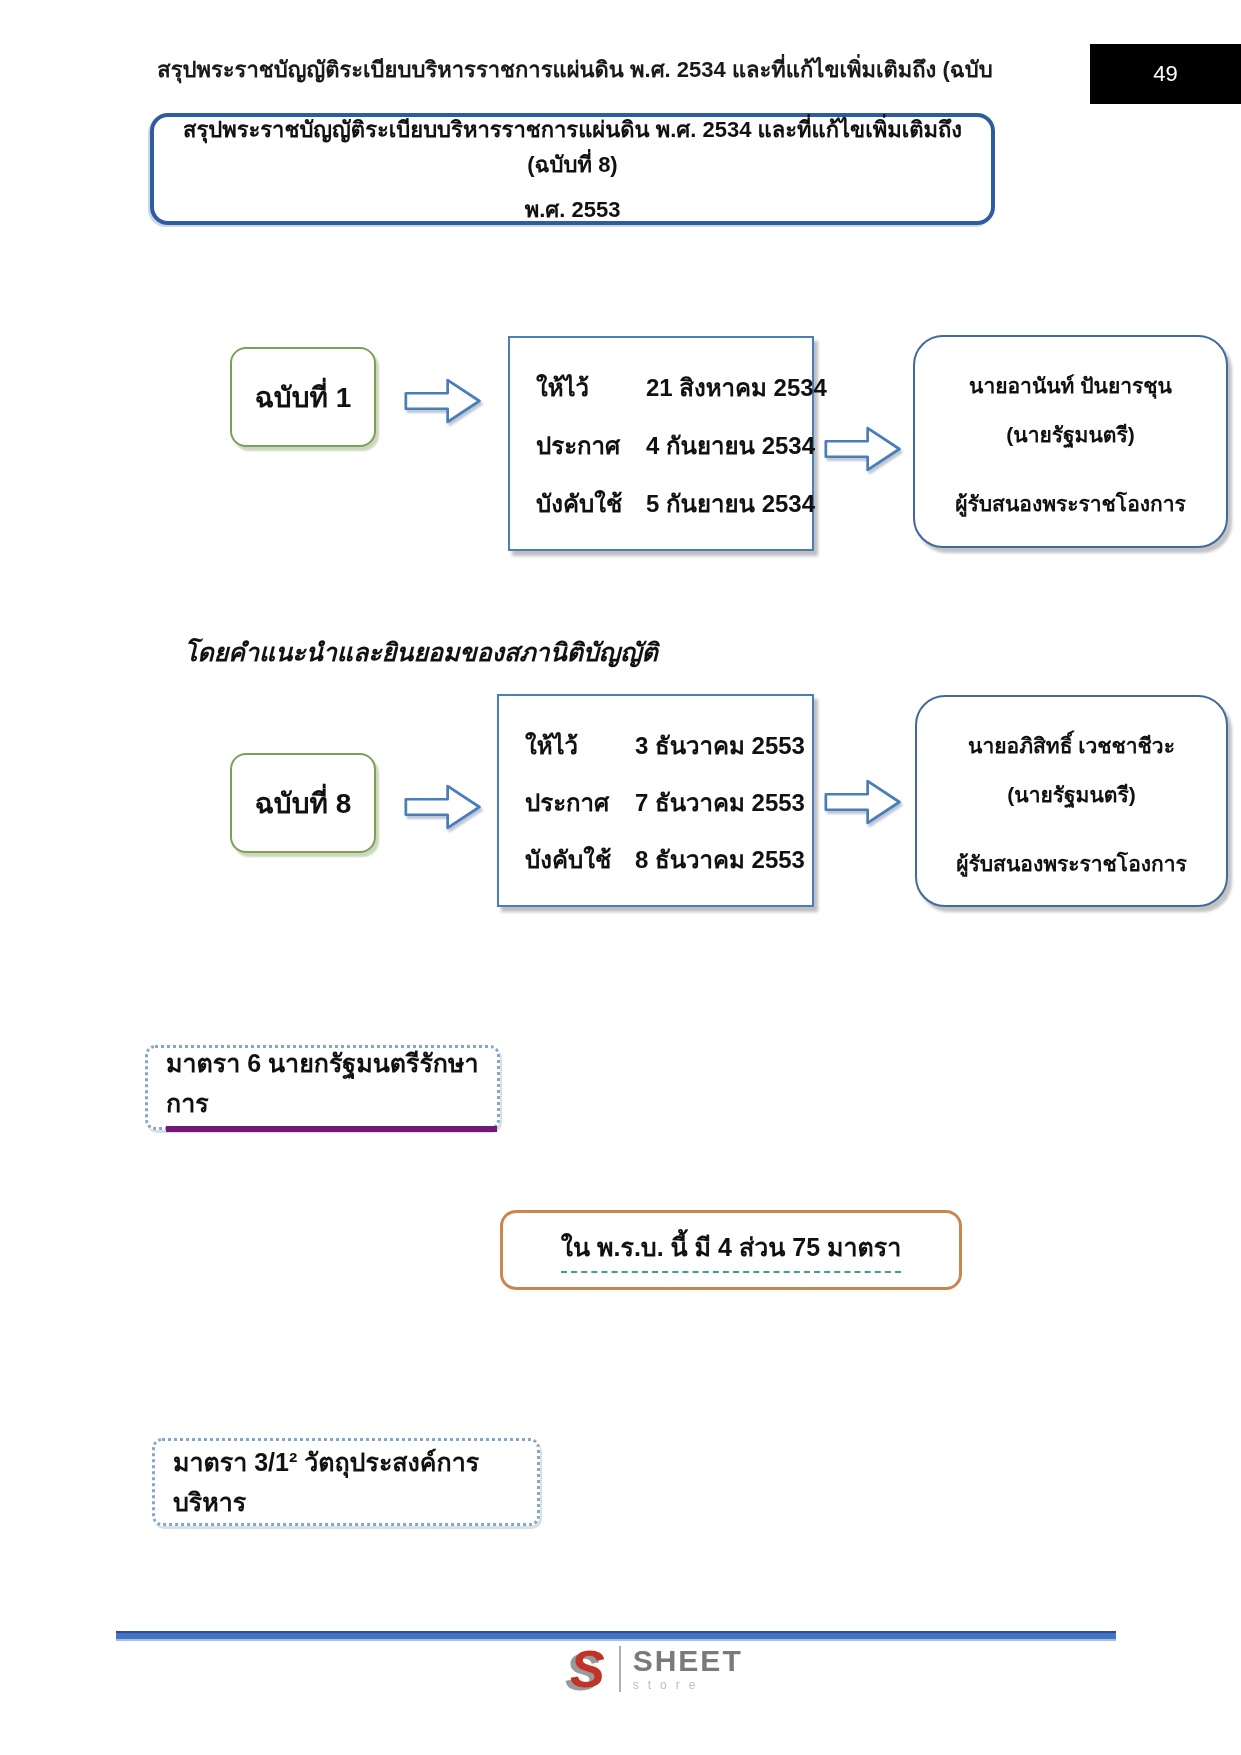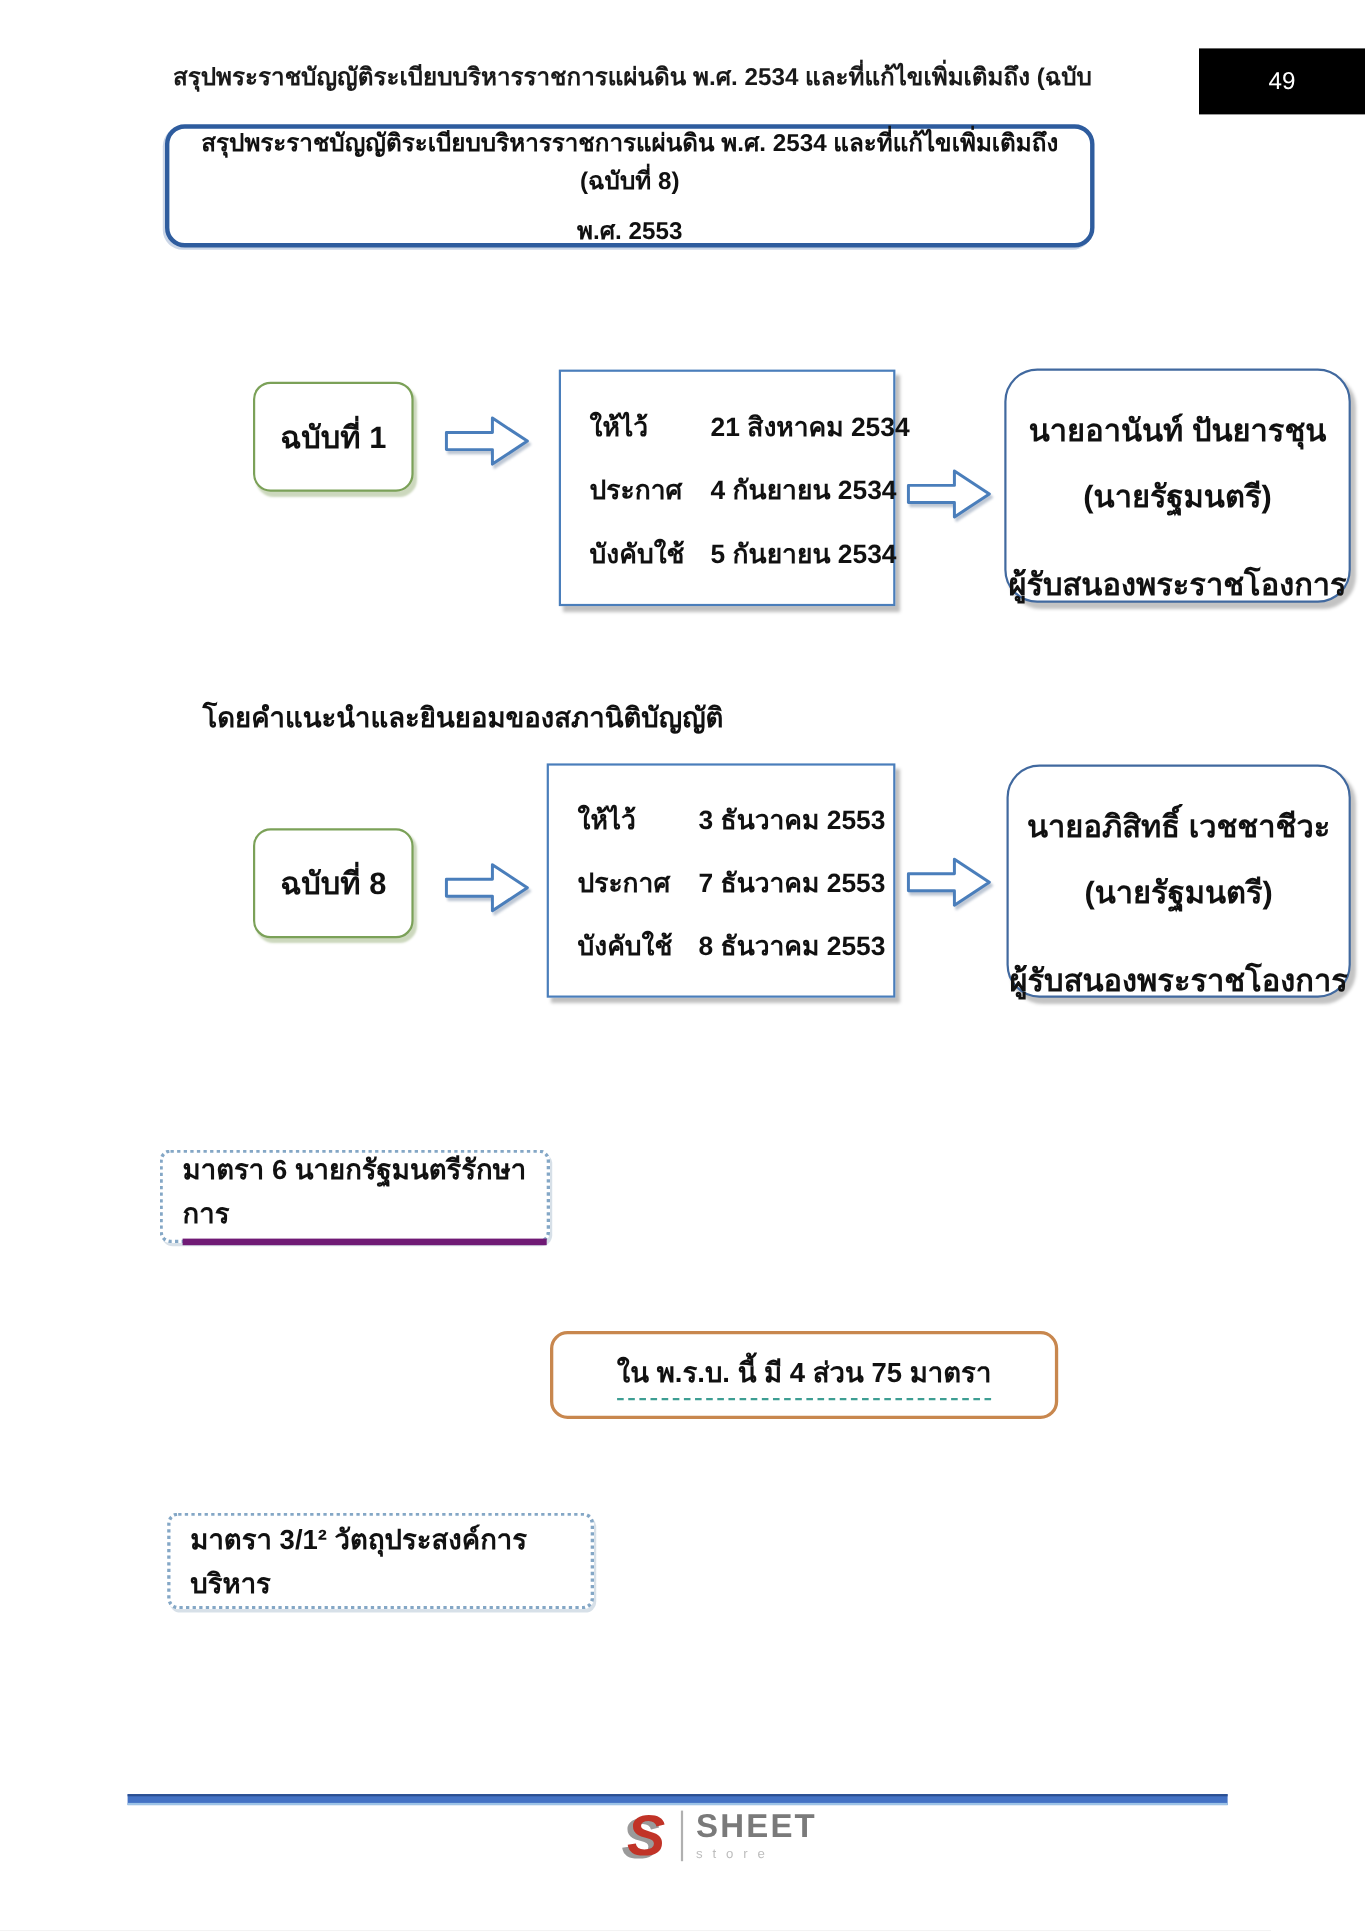--- a/index.html
+++ b/index.html
@@ -57,21 +57,21 @@
     text-underline-offset:5px; text-decoration-thickness:1.5px;
   }
   .date-value { }
 
   
   .signer-box {
     background:#fff; border:2.5px solid #41699f; border-radius:30px;
     box-shadow:4px 5px 3px #c3c3c3;
     display:flex; flex-direction:column; align-items:center;
     padding-top:32px;
-    font-size:28px; font-weight:bold; text-align:right;
+    font-size:21px; font-weight:bold; text-align:right;
   }
   .signer-title { margin-top:16px; }
   .signer-role { margin-top:36px; }
 
   
   .note { font-size:25px; font-weight:bold; }
 
   
   .dashed-box {
     background:#fff; border:3px dotted #84a7c6; border-radius:10px;
@@ -145,21 +145,21 @@
   <svg class="abs arrow" style="left:820px; top:425px;" width="86" height="48" viewBox="0 0 100 62">
     <path d="M2 21 L56 21 L56 4 L97 31 L56 58 L56 41 L2 41 Z" fill="#ffffff" stroke="#4a7ebb" stroke-width="3.5" stroke-linejoin="round"></path>
   </svg>
 
   <div class="abs signer-box" style="left:913px; top:335px; width:315px; height:213px;">
     <div>นายอานันท์ ปันยารชุน</div>
     <div class="signer-title">(นายรัฐมนตรี)</div>
     <div class="signer-role">ผู้รับสนองพระราชโองการ</div>
   </div>
 
-  <div class="abs note" style="left:184px; top:632px;">โดยคำแนะนำและยินยอมของสภานิติบัญญัติ</div>
+  <div class="abs note" style="left:184px; top:632px;font-style:italic;">โดยคำแนะนำและยินยอมของสภานิติบัญญัติ</div>
 
   <div class="abs green-box" style="left:230px; top:753px;">
     <span>ฉบับที่ 8</span>
   </div>
 
   <svg class="abs arrow" style="left:400px; top:783px;" width="86" height="48" viewBox="0 0 100 62">
     <path d="M2 21 L56 21 L56 4 L97 31 L56 58 L56 41 L2 41 Z" fill="#ffffff" stroke="#4a7ebb" stroke-width="3.5" stroke-linejoin="round"></path>
   </svg>
 
   <div class="abs date-box" style="left:497px; top:694px; width:317px; height:213px;">
@@ -189,21 +189,21 @@
 
 
   <div class="abs dashed-box" style="left:145px; top:1045px; width:355px; height:85px;">
     <span class="underline-red">มาตรา 6 นายกรัฐมนตรีรักษาการ</span>
   </div>
 
   <div class="abs orange-box" style="left:500px; top:1210px; width:462px; height:80px;">
     <span class="underline-teal">ใน พ.ร.บ. นี้ มี 4 ส่วน 75 มาตรา</span>
   </div>
 
-  <div class="abs dashed-box" style="left:152px; top:1375px; width:388px; height:88px;align-items:center;">
+  <div class="abs dashed-box" style="left:152px; top:1438px; width:388px; height:88px;align-items:center;">
     <span>มาตรา 3/1² วัตถุประสงค์การบริหาร</span>
   </div>
 
   <div class="abs footer-rule"></div>
   <div class="abs logo">
     <span class="logo-s">S</span>
     <span class="logo-divider"></span>
     <span class="logo-words">
       <span class="logo-text">SHEET</span>
       <span class="logo-sub">store</span>

